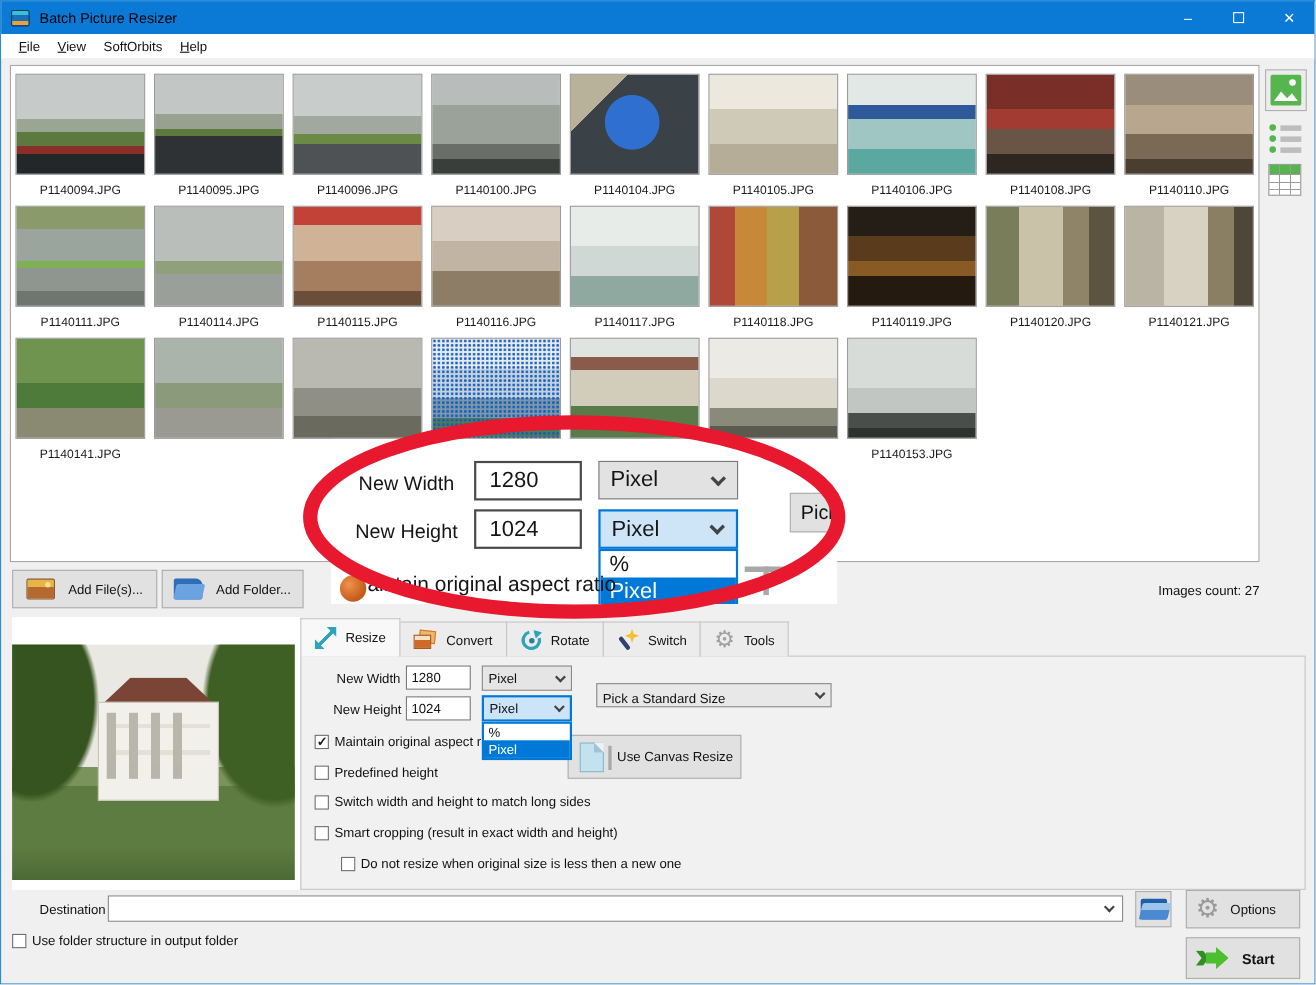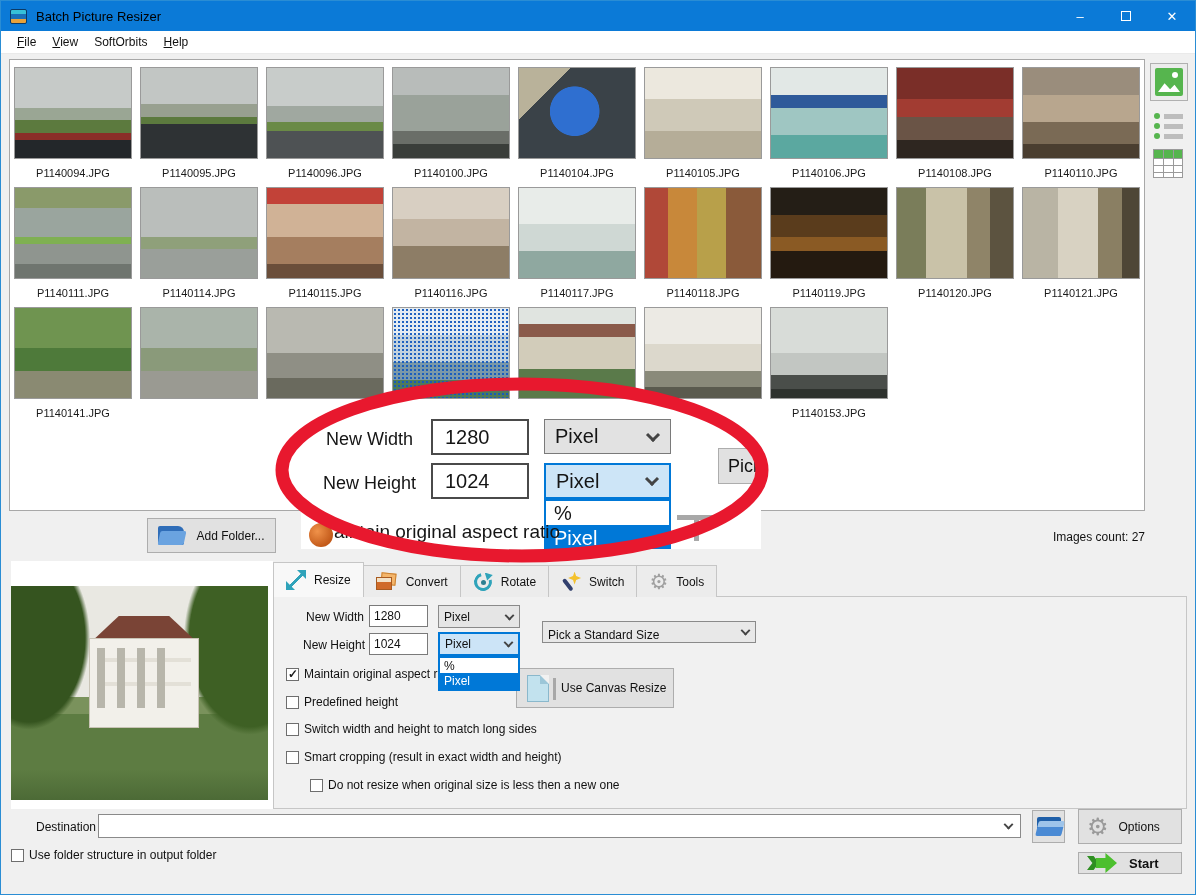--- a/index.html
+++ b/index.html
@@ -98,21 +98,21 @@
   .icon-canvas::after { content:""; position:absolute; right:-8px; top:2px; width:3px; height:22px; background:#a8a8a8; box-shadow:-3px 0 0 -1px transparent; }
 
   
   .dest-combo { position:absolute; left:97px; top:813px; width:923px; height:24px; background:#fff; border:1px solid #8a8a8a; }
   .dest-combo .chev { position:absolute; right:8px; top:50%; width:7px; height:7px; border-right:2px solid #444; border-bottom:2px solid #444; transform:translateY(-70%) rotate(45deg); }
   .browse-btn { position:absolute; left:1031px; top:809px; width:33px; height:33px; }
   .icon-folder2 { width:24px; height:19px; position:relative; }
   .icon-folder2::before { content:""; position:absolute; inset:0; background:#1f5fa8; border-radius:2px; }
   .icon-folder2::after { content:""; position:absolute; left:0; right:-2px; top:4px; bottom:0; background:linear-gradient(180deg,#9ec4ea 0 40%,#4a8ad4 40%); transform:skewX(-14deg); border-radius:2px; }
   .options-btn { position:absolute; left:1077px; top:808px; width:104px; height:35px; justify-content:flex-start; padding-left:8px; }
-  .start-btn { position:absolute; left:1077px; top:851px; width:104px; height:22px; font-weight:bold; font-size:13px; justify-content:flex-start; padding-left:8px; }
+  .start-btn { position:absolute; left:1077px; top:851px; width:104px; height:38px; font-weight:bold; font-size:13px; justify-content:flex-start; padding-left:8px; }
   .gear-glyph { font-size:24px; color:#9a9a9a; line-height:1; margin-right:10px; }
   .start-icon { width:30px; height:20px; margin-right:12px; position:relative; }
   .start-icon::before { content:""; position:absolute; left:0; top:3px; width:12px; height:14px; background:#2f8f22; clip-path:polygon(0 0,55% 0,100% 50%,55% 100%,0 100%,45% 50%); }
   .start-icon::after { content:""; position:absolute; left:9px; top:0; width:21px; height:20px; background:#4cbf2e; clip-path:polygon(0 25%,45% 25%,45% 0,100% 50%,45% 100%,45% 75%,0 75%); }
 
   
   .magnifier { position:absolute; left:300px; top:398px; width:460px; height:150px; background:#fff; z-index:50; overflow:hidden; }
   .magnifier .mlabel { position:absolute; font-size:18px; color:#151515; }
   .magnifier .minput { position:absolute; background:#fff; border:2px solid #4a4a4a; font-size:20px; color:#151515; display:flex; align-items:center; padding-left:12px; }
   .magnifier .mcombo { position:absolute; background:#e2e2e2; border:1px solid #7a7a7a; font-size:20px; color:#151515; display:flex; align-items:center; padding-left:10px; }
@@ -318,20 +318,24 @@
           <span class="bar"></span>
         </div>
       <div class="row">
           <span class="dot"></span>
           <span class="bar"></span>
         </div>
     </div>
     <div class="vt-table"></div>
   </div>
 
+  <div class="btn add-files-btn">
+    <span class="icon-photo"></span>
+    <span>Add File(s)...</span>
+  </div>
   <div class="btn add-folder-btn">
     <span class="icon-folder"></span>
     <span>Add Folder...</span>
   </div>
   <div class="hidden-remove-icon"></div>
   <div class="images-count">Images count: 27</div>
 
   <div class="preview-panel">
     <div class="preview-photo">
       <div class="pv-tree-l"></div>

